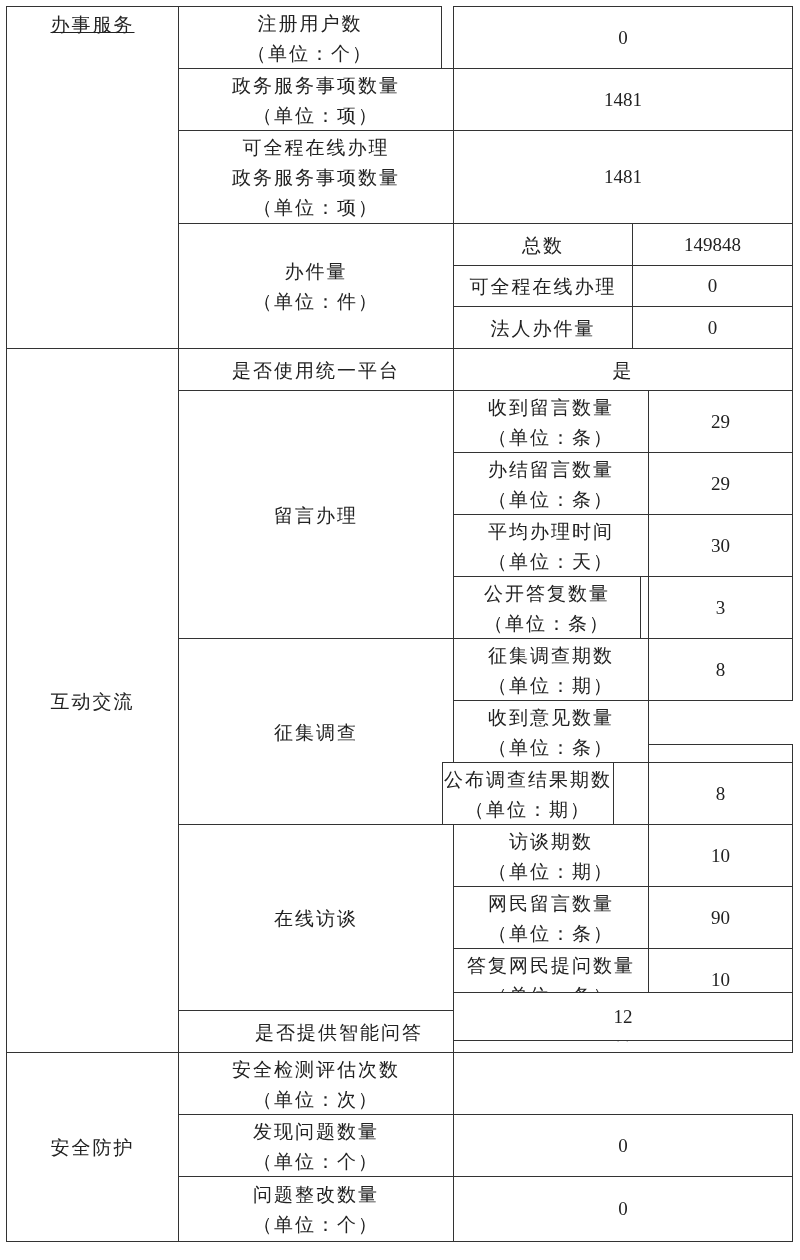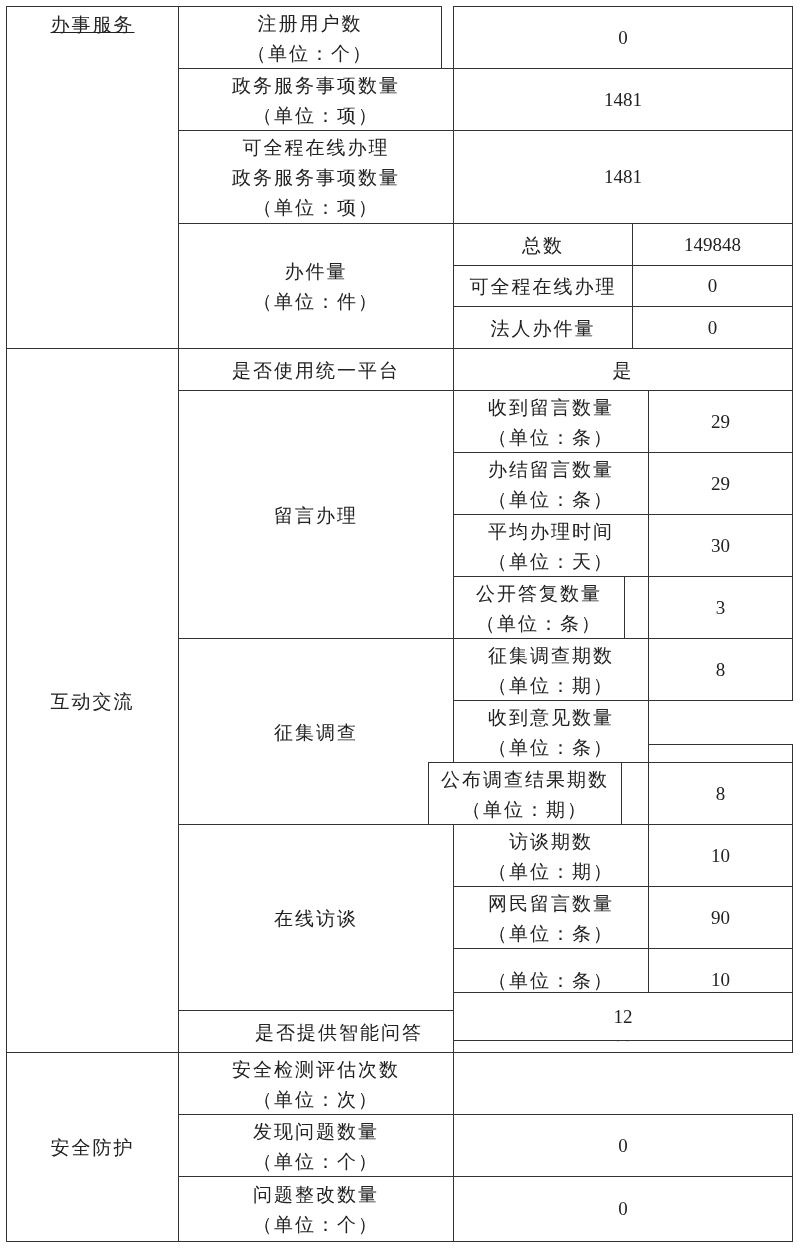--- a/index.html
+++ b/index.html
@@ -95,21 +95,21 @@
 <div class="cell num" style="left:648px;top:452px;width:145px;height:63px;">
   <span>29</span>
 </div>
 <div class="cell" style="left:453px;top:514px;width:196px;height:63px;">
   <span class="line">平均办理时间</span>
   <span class="line">（单位：天）</span>
 </div>
 <div class="cell num" style="left:648px;top:514px;width:145px;height:63px;">
   <span>30</span>
 </div>
-<div class="cell" style="left:453px;top:576px;width:172px;height:63px;">
+<div class="cell" style="left:453px;top:576px;width:188px;height:63px;">
   <span class="line">公开答复数量</span>
   <span class="line">（单位：条）</span>
 </div>
 <div class="cell num" style="left:648px;top:576px;width:145px;height:63px;">
   <span>3</span>
 </div>
 
 <div class="cell" style="left:178px;top:638px;width:276px;height:187px;">
   <span>征集调查</span>
 </div>
@@ -120,21 +120,21 @@
 <div class="cell num" style="left:648px;top:638px;width:145px;height:63px;">
   <span>8</span>
 </div>
 <div class="cell" style="left:453px;top:700px;width:196px;height:63px;">
   <span class="line">收到意见数量</span>
   <span class="line">（单位：条）</span>
 </div>
 <div class="cell num" style="left:648px;top:700px;width:145px;height:63px;margin-top:44px;">
   <span>88</span>
 </div>
-<div class="cell" style="left:428px;top:762px;width:194px;height:63px;align-items:center;">
+<div class="cell" style="left:442px;top:762px;width:172px;height:63px;align-items:center;">
   <span class="line">公布调查结果期数</span>
   <span class="line">（单位：期）</span>
 </div>
 <div class="cell num" style="left:648px;top:762px;width:145px;height:63px;">
   <span>8</span>
 </div>
 
 <div class="cell" style="left:178px;top:824px;width:276px;height:187px;">
   <span>在线访谈</span>
 </div>
@@ -146,20 +146,21 @@
   <span>10</span>
 </div>
 <div class="cell" style="left:453px;top:886px;width:196px;height:63px;">
   <span class="line">网民留言数量</span>
   <span class="line">（单位：条）</span>
 </div>
 <div class="cell num" style="left:648px;top:886px;width:145px;height:63px;">
   <span>90</span>
 </div>
 <div class="cell" style="left:453px;top:948px;width:196px;height:63px;">
+  <span class="line">答复网民提问数量</span>
   <span class="line">（单位：条）</span>
 </div>
 <div class="cell num" style="left:648px;top:948px;width:145px;height:63px;">
   <span>10</span>
 </div>
 
 <div class="cell" style="left:178px;top:1010px;width:276px;height:43px;padding-left:46px;">
   <span>是否提供智能问答</span>
 </div>
 <div class="cell" style="left:453px;top:1010px;width:340px;height:43px;">

